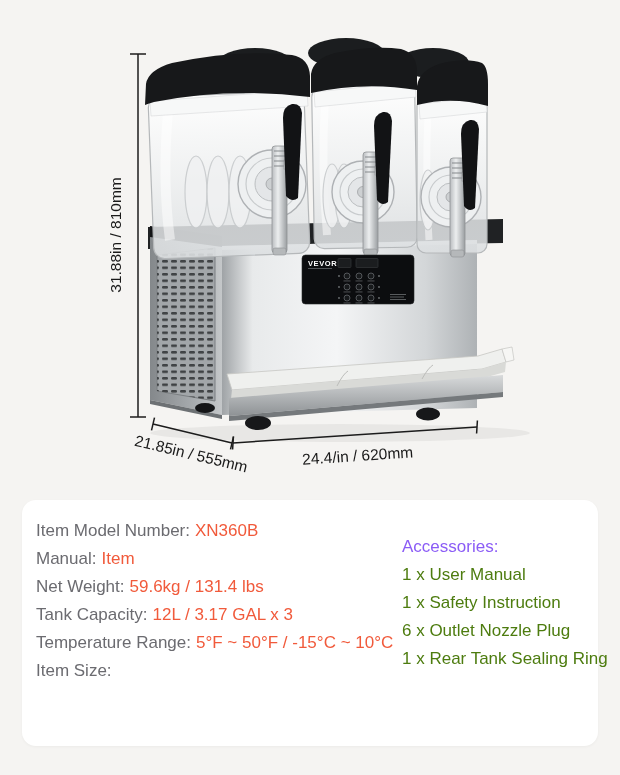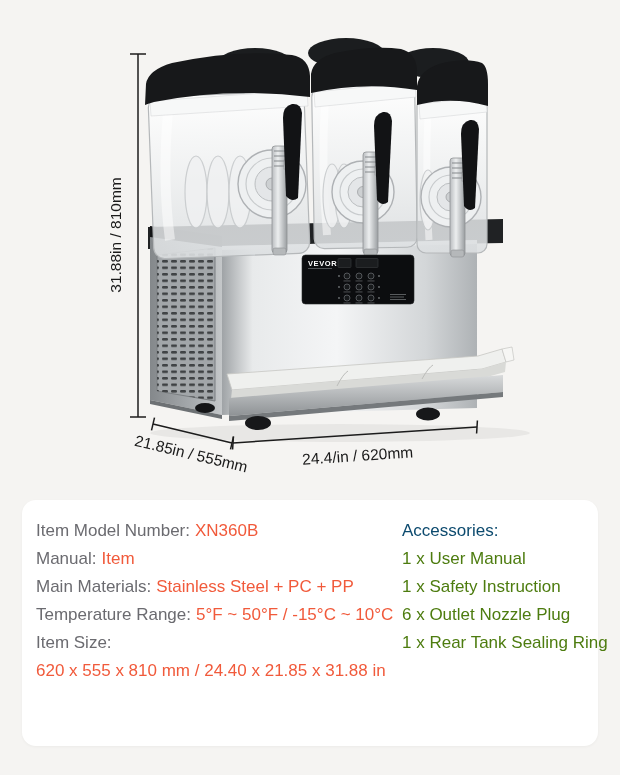--- a/index.html
+++ b/index.html
@@ -16,21 +16,21 @@
     box-shadow:0 1px 3px rgba(0,0,0,0.04);
   }
   .col{position:absolute;top:17px;}
   .col-left{left:14px;}
   .col-right{left:380px;}
   .row{height:28px;line-height:28px;font-size:17px;white-space:nowrap;}
   .lbl{color:#6b6b70;}
   .val{color:#f15a3b;margin-left:5px;}
   .lbl:empty + .val{margin-left:0;}
   .col-right .row{color:#4d7c0f;}
-  .col-right .row.hdr{color:#0c4a6e;}
+  .col-right .row.hdr{color:#8b5cf6;margin-top:16px;}
   .dim-text{fill:#1a1a1a;font-family:"Liberation Sans",sans-serif;font-size:15.5px;}
 </style>
 </head>
 <body>
 
 <div class="stage">
 
   <div class="hero">
     <svg viewBox="0 0 620 495" width="620" height="495">
       <defs>
@@ -236,24 +236,24 @@
         <line x1="477.4" y1="420.5" x2="476.6" y2="433.5" stroke="#1c1c1c" stroke-width="1.5"></line>
         <text class="dim-text" transform="translate(358 461) rotate(-3.8)" text-anchor="middle">24.4/in / 620mm</text>
       </g>
     </svg>
   </div>
 
   <div class="spec-card">
     <div class="col col-left">
       <div class="row"><span class="lbl">Item Model Number:</span><span class="val">XN360B</span></div>
       <div class="row"><span class="lbl">Manual:</span><span class="val">Item</span></div>
-      <div class="row"><span class="lbl">Main Materials:</span><span class="val">Stainless Steel + PC + PP</span></div>
+      <div class="row"><span class="lbl">Net Weight:</span><span class="val">59.6kg / 131.4 lbs</span></div>
+      <div class="row"><span class="lbl">Tank Capacity:</span><span class="val">12L / 3.17 GAL x 3</span></div>
       <div class="row"><span class="lbl">Temperature Range:</span><span class="val">5°F ~ 50°F / -15°C ~ 10°C</span></div>
       <div class="row"><span class="lbl">Item Size:</span><span class="val"></span></div>
-      <div class="row"><span class="lbl"></span><span class="val">620 x 555 x 810 mm / 24.40 x 21.85 x 31.88 in</span></div>
     </div>
     <div class="col col-right">
       <div class="row hdr">Accessories:</div>
       <div class="row">1 x User Manual</div>
       <div class="row">1 x Safety Instruction</div>
       <div class="row">6 x Outlet Nozzle Plug</div>
       <div class="row">1 x Rear Tank Sealing Ring</div>
     </div>
   </div>
 

